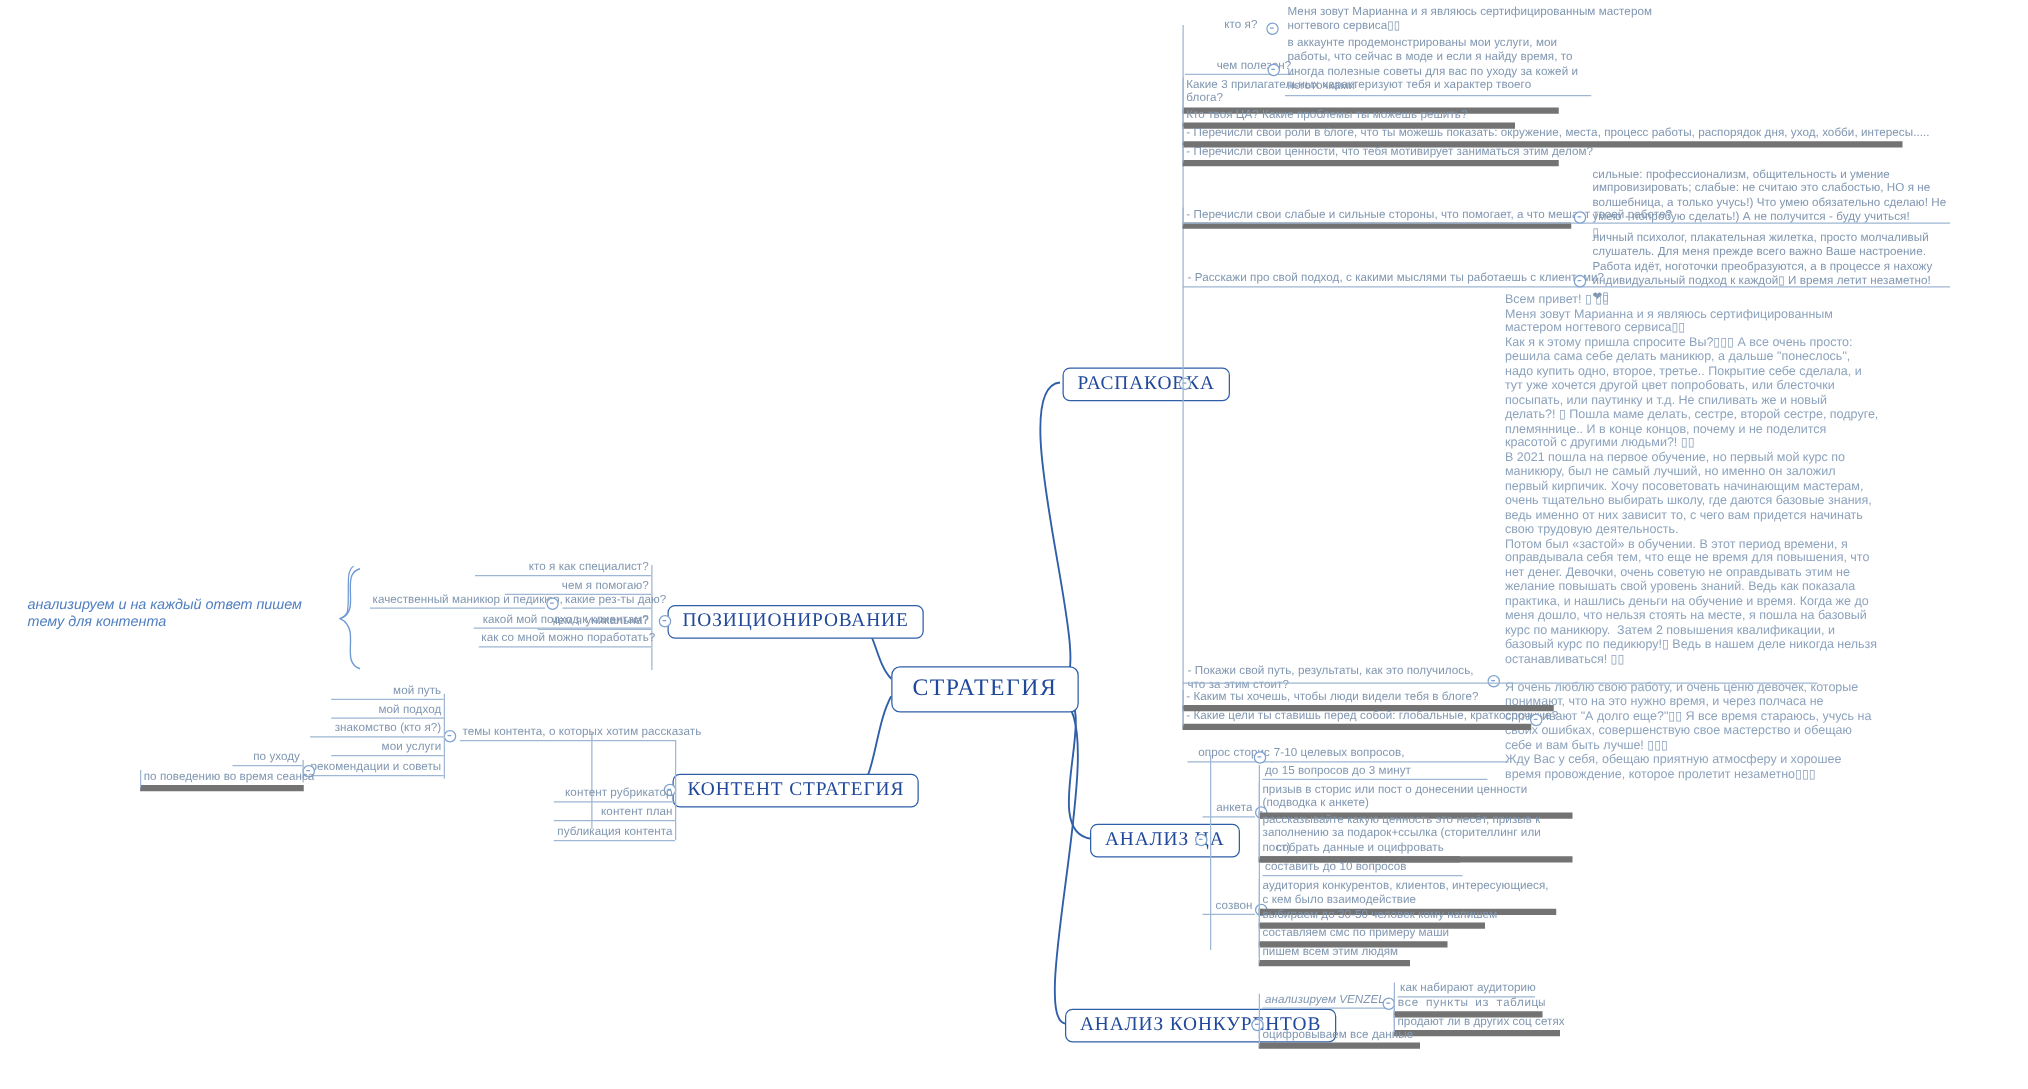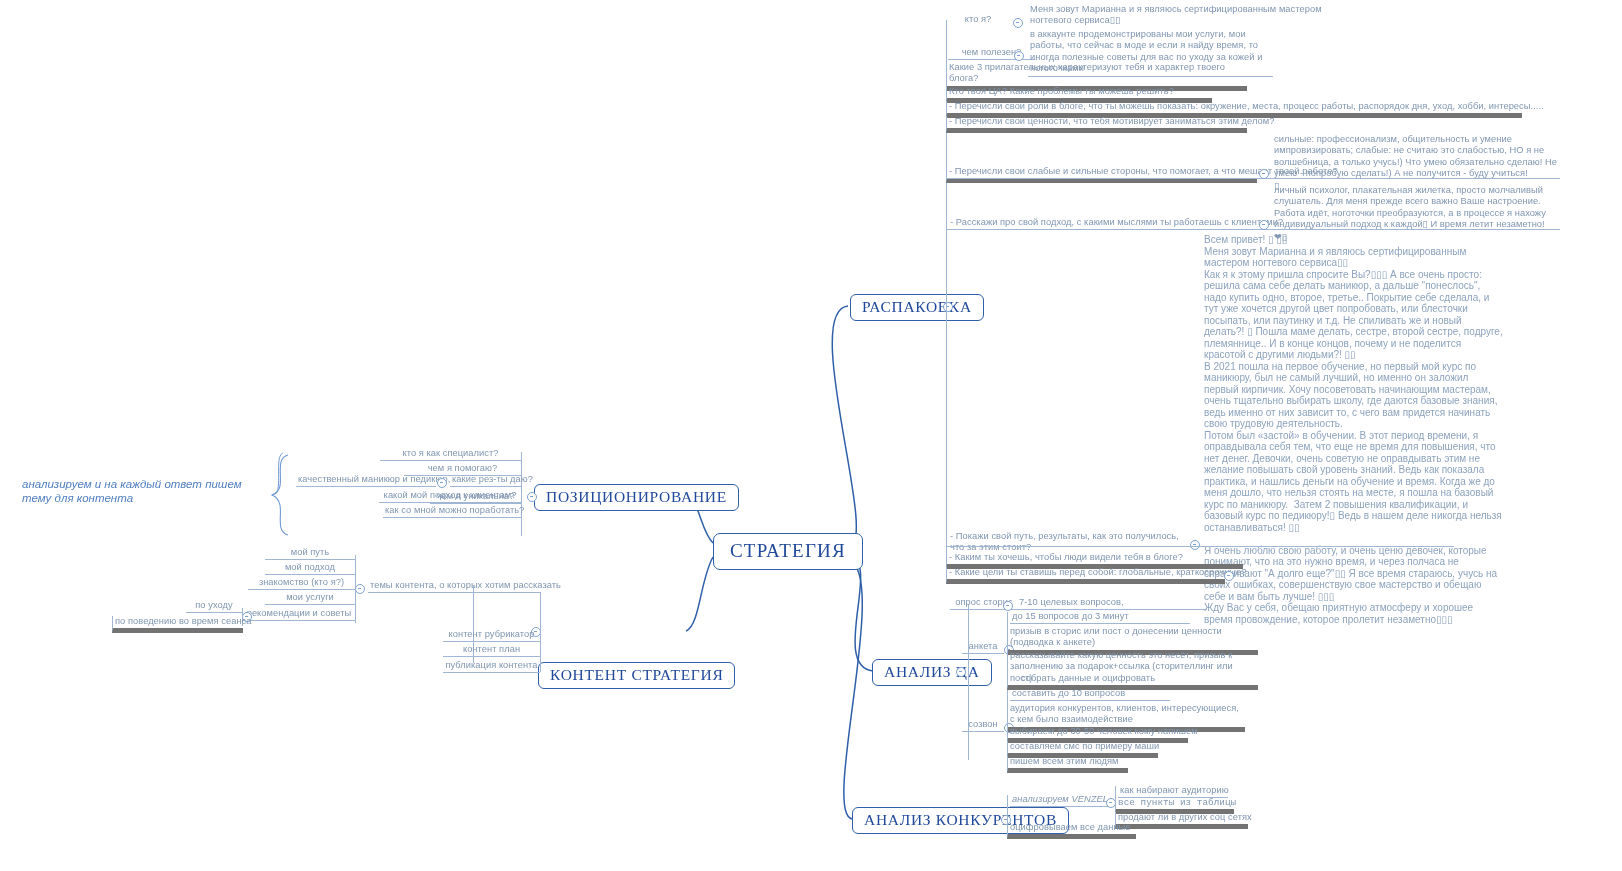--- a/index.html
+++ b/index.html
@@ -24,21 +24,21 @@
     letter-spacing:0.05px;
   }
   .node.wrap{white-space:normal;}
   .node .txt{display:block;padding:0 2px 1px 2px;}
 
   
   .ul{border-bottom:1px solid #9fb6d4;}
   
   .ulbox{border-bottom:5px solid #737373;border-left:1px solid #9fb6d4;}
 
-  .ra{text-align:center;}
+  .ra{text-align:right;}
   .la{text-align:left;}
 
   
   .root{
     position:absolute;
     border:1.6px solid #2f5fa8;
     border-radius:7px;
     background:#fff;
     color:#21499b;
     font-family:"Liberation Serif","DejaVu Serif",serif;
@@ -115,21 +115,21 @@
 
     <path d="M288 455 C 276 458, 282 474, 280 486 C 278 494, 274 494, 272 495 C 274 496, 278 497, 280 505 C 282 517, 276 531, 288 535" fill="none" stroke="#6f9ad4" stroke-width="1.1"></path>
 
     <path d="M283 453 C 276 456, 280 474, 278 489 C 277 493, 274 494, 272 495" fill="none" stroke="#6f9ad4" stroke-width="1"></path>
   </svg>
 
   <div class="root" style="left:713px;top:533px;">СТРАТЕГИЯ</div>
 
   <div class="branch" style="left:850px;top:294px;">РАСПАКОВКА</div>
   <div class="branch" style="left:534px;top:484px;">ПОЗИЦИОНИРОВАНИЕ</div>
-  <div class="branch" style="left:538px;top:619px;margin-top:43px;">КОНТЕНТ СТРАТЕГИЯ</div>
+  <div class="branch" style="left:538px;top:619px;">КОНТЕНТ СТРАТЕГИЯ</div>
   <div class="branch" style="left:872px;top:659px;">АНАЛИЗ ЦА</div>
   <div class="branch" style="left:852px;top:807px;">АНАЛИЗ КОНКУРЕНТОВ</div>
 
   <div class="toggle" style="left:943px;top:302px;"></div>
   <div class="toggle" style="left:956px;top:667px;"></div>
   <div class="toggle" style="left:1001px;top:815px;"></div>
   <div class="toggle" style="left:527px;top:492px;"></div>
   <div class="toggle" style="left:531px;top:627px;"></div>
 
   <div class="boxline" style="left:946px;top:20px;width:1px;height:559px;"></div>

